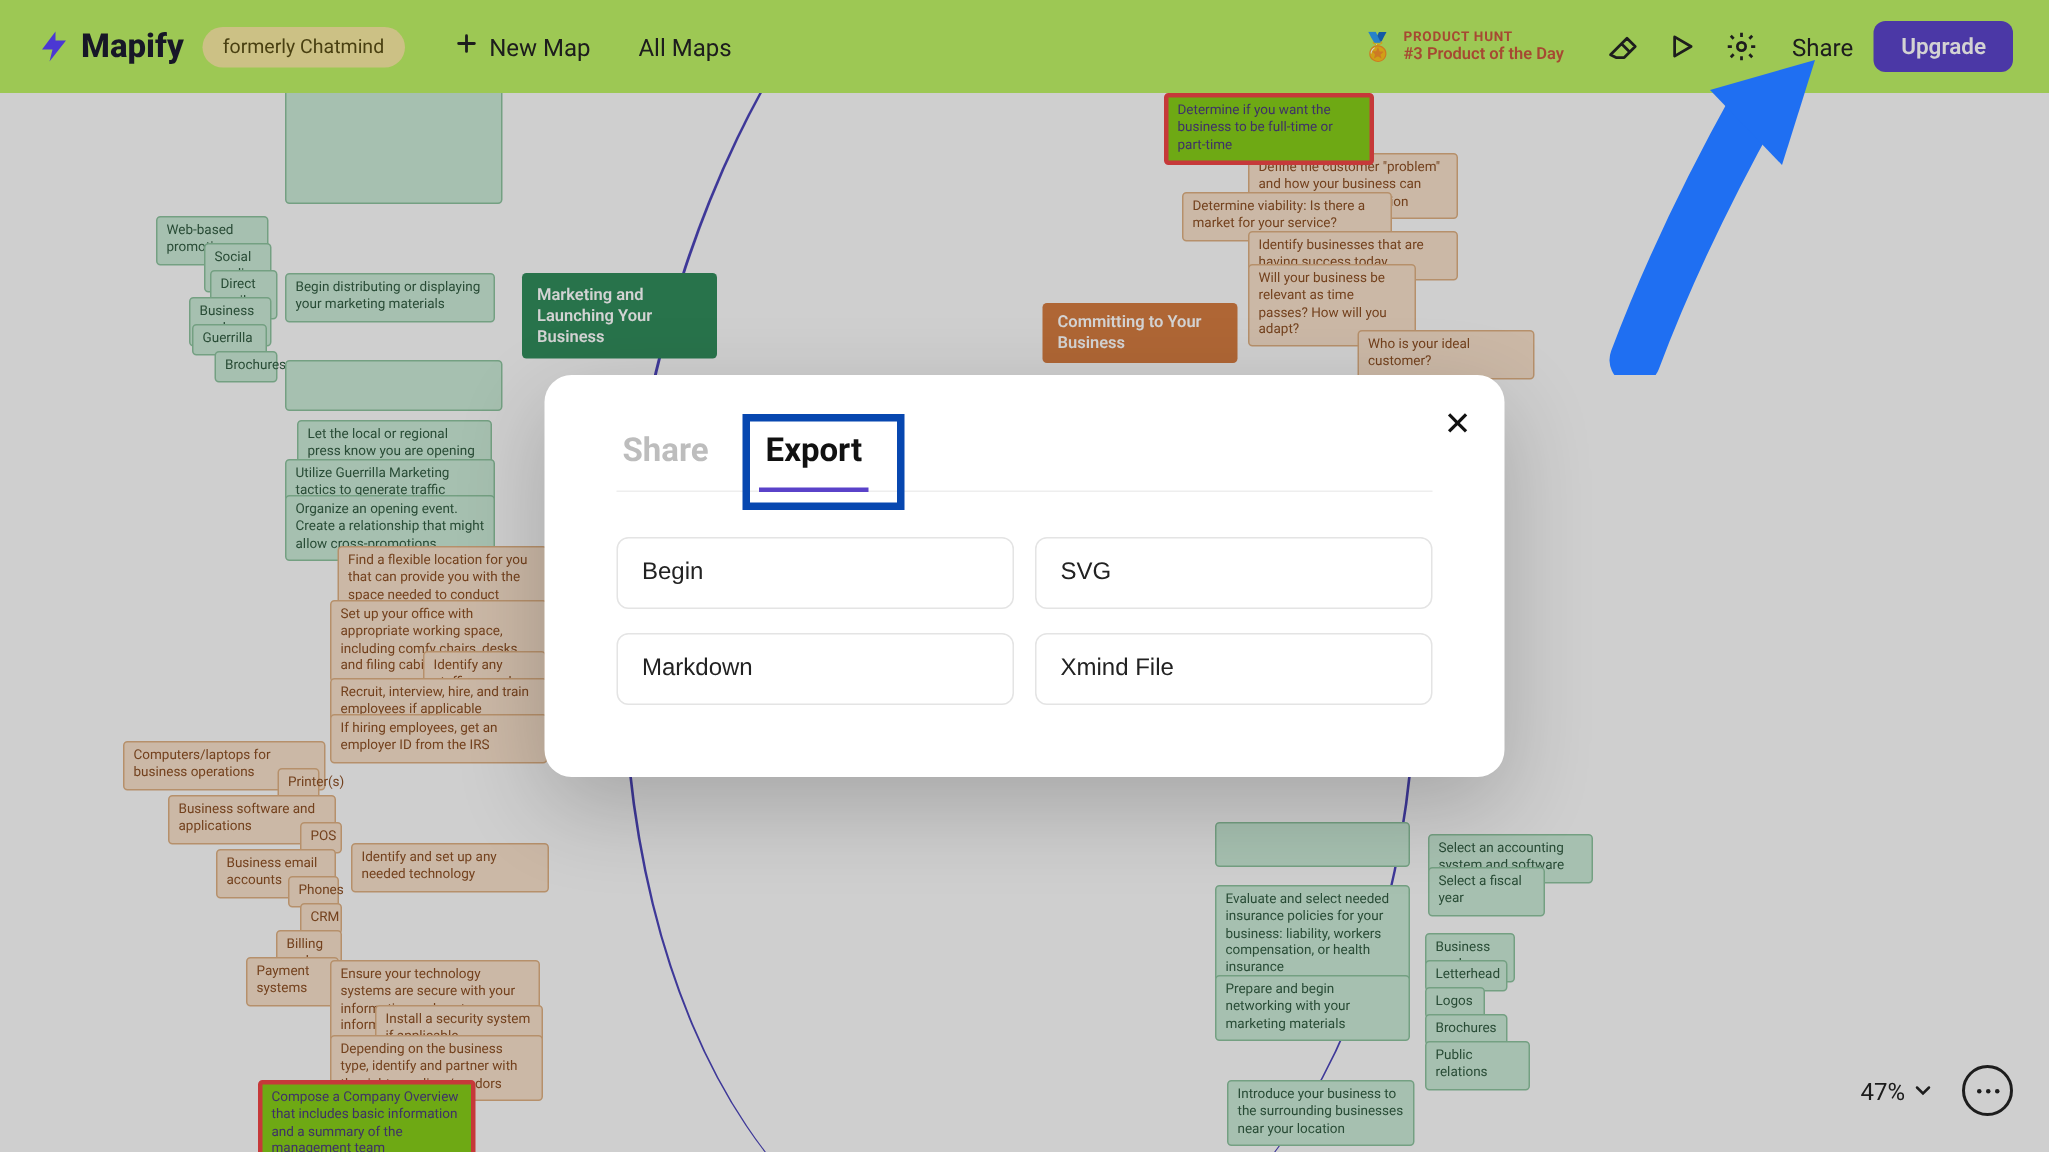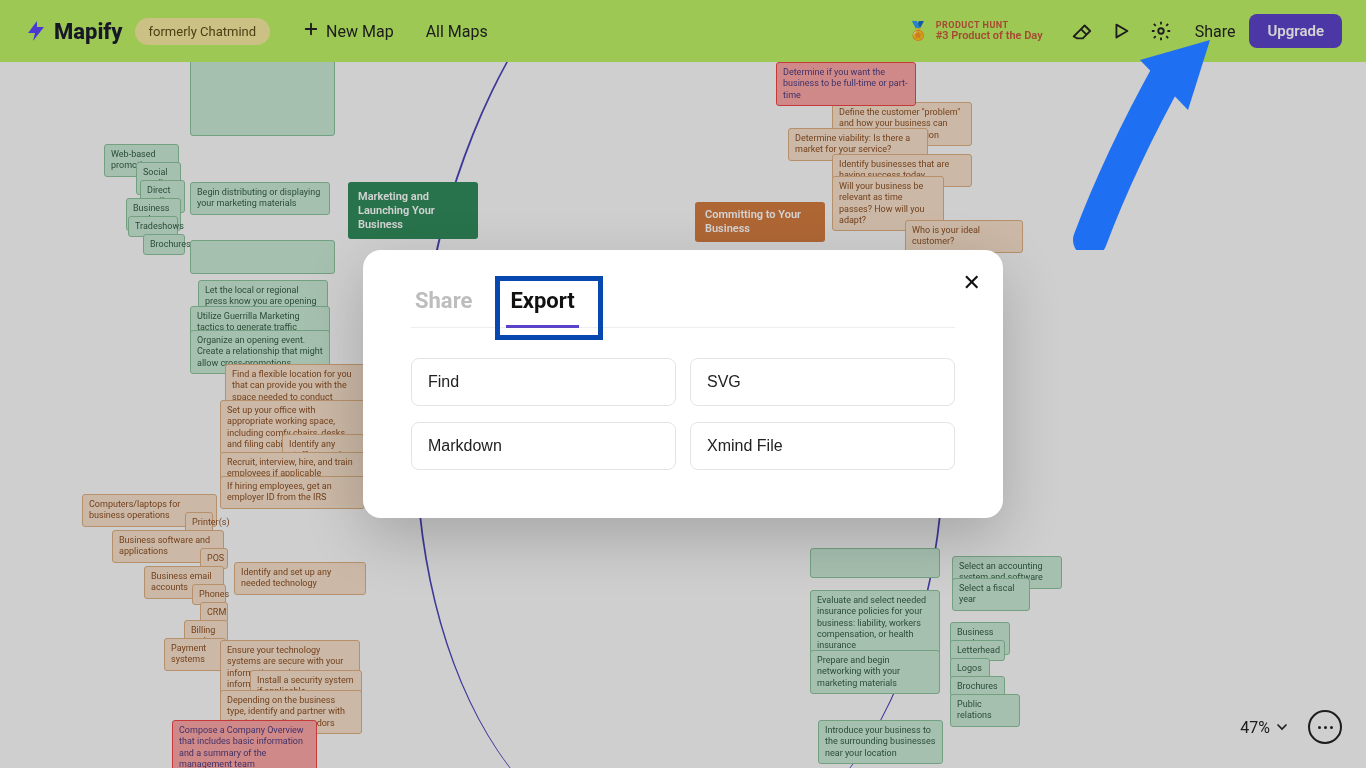--- a/index.html
+++ b/index.html
@@ -23,21 +23,21 @@
 .share-btn { font-size: 16px; color: #222; margin: 0 14px; cursor: pointer; }
 .upgrade-btn { background: #5a42c9; color: #fff; font-size: 15px; font-weight: 600; padding: 8px 18px; border-radius: 8px; cursor: pointer; }
 
 
 .canvas { position: absolute; top: 62px; left: 0; right: 0; bottom: 0; background: #fafafa; overflow: hidden; }
 .mm-box { position: absolute; font-size: 9px; line-height: 1.25; padding: 4px 6px; border-radius: 3px; }
 .green { background: #c9e8d5; color: #2f5a3f; border: 1px solid #8bc19d; }
 .green-dark { background: #2f8a5a; color: #fff; font-weight: 600; font-size: 11px; padding: 8px 10px; }
 .orange { background: #f6dfc8; color: #8a4d22; border: 1px solid #dcae80; }
 .orange-dark { background: #d47a3f; color: #fff; font-weight: 600; font-size: 11px; padding: 6px 10px; }
-.purple { background: #fca5a5; color: #4a3a7d; border: 1px solid #ef4444; }
+.purple { background: #84cc16; color: #4a3a7d; border: 3px solid #ef4444; }
 .curve { position: absolute; border: 2px solid #4a43b8; border-color: #4a43b8; border-radius: 50%; }
 .curve1 { width: 600px; height: 1000px; left: 340px; top: -200px; border-top: none; border-left: none; border-bottom: none; transform: rotate(-8deg); }
 .curve2 { width: 600px; height: 1000px; left: 420px; top: -200px; border-top: none; border-right: none; border-bottom: none; transform: rotate(8deg); }
 
 
 .overlay { position: absolute; inset: 0; background: rgba(10,10,10,.18); z-index: 10; }
 
 
 .modal { position: absolute; left: 50%; top: 50%; transform: translate(-50%,-50%); width: 640px; background: #fff; border-radius: 18px; z-index: 20; padding: 30px 48px 48px; box-shadow: 0 20px 60px rgba(0,0,0,.2); }
 .modal-close { position: absolute; right: 22px; top: 20px; cursor: pointer; font-size: 22px; color: #111; }
@@ -118,21 +118,21 @@
   <div class="curve curve2"></div>
 
   <div class="mm-box green-dark" style="left:348px; top:120px; width:130px">Marketing and Launching Your Business</div>
   <div class="mm-box orange-dark" style="left:695px; top:140px; width:130px">Committing to Your Business</div>
 
   <div class="mm-box green" style="left:190px; top:-4px; width:145px; height:78px"></div>
   <div class="mm-box green" style="left:104px; top:82px; width:75px">Web-based promotions</div>
   <div class="mm-box green" style="left:136px; top:100px; width:45px">Social media</div>
   <div class="mm-box green" style="left:140px; top:118px; width:45px">Direct mail</div>
   <div class="mm-box green" style="left:126px; top:136px; width:55px">Business cards</div>
-  <div class="mm-box green" style="left:128px; top:154px; width:50px">Tradeshows</div>
+  <div class="mm-box green" style="left:128px; top:154px; width:50px">Guerrilla</div>
   <div class="mm-box green" style="left:143px; top:172px; width:42px">Brochures</div>
   <div class="mm-box green" style="left:190px; top:120px; width:140px">Begin distributing or displaying your marketing materials</div>
   <div class="mm-box green" style="left:190px; top:178px; width:145px; height:34px"></div>
   <div class="mm-box green" style="left:198px; top:218px; width:130px">Let the local or regional press know you are opening and when</div>
   <div class="mm-box green" style="left:190px; top:244px; width:140px">Utilize Guerrilla Marketing tactics to generate traffic</div>
   <div class="mm-box green" style="left:190px; top:268px; width:140px">Organize an opening event. Create a relationship that might allow cross-promotions.</div>
 
   <div class="mm-box orange" style="left:225px; top:302px; width:140px">Find a flexible location for you that can provide you with the space needed to conduct business</div>
   <div class="mm-box orange" style="left:220px; top:338px; width:145px">Set up your office with appropriate working space, including comfy chairs, desks and filing cabinets, and etc.</div>
   <div class="mm-box orange" style="left:282px; top:372px; width:82px">Identify any staffing needs</div>
@@ -177,21 +177,21 @@
 <div class="overlay"></div>
 
 <div class="modal">
   <div class="modal-close">✕</div>
   <div class="tabs">
     <div class="tab">Share</div>
     <div class="tab active">Export</div>
   </div>
   <div class="tab-highlight"></div>
   <div class="export-grid">
-    <button class="export-opt">Find</button>
+    <button class="export-opt">Begin</button>
     <button class="export-opt">SVG</button>
     <button class="export-opt">Markdown</button>
     <button class="export-opt">Xmind File</button>
   </div>
 </div>
 
 <svg class="big-arrow" style="left:1060px; top:40px; width:160px; height:210px" viewBox="0 0 160 210">
   <path d="M30 200 Q 60 120 110 30" stroke="#1f6ff2" stroke-width="34" fill="none" stroke-linecap="round"></path>
   <path d="M80 20 L150 0 L128 70 Z" fill="#1f6ff2"></path>
 </svg>

